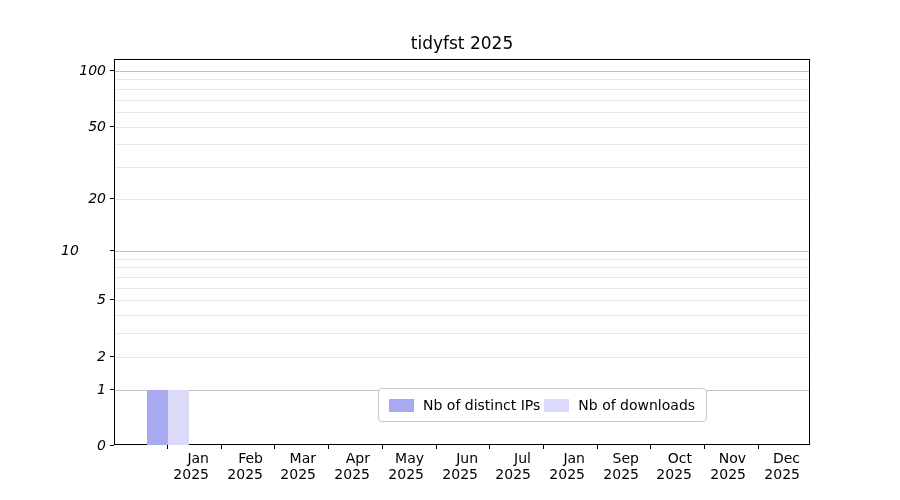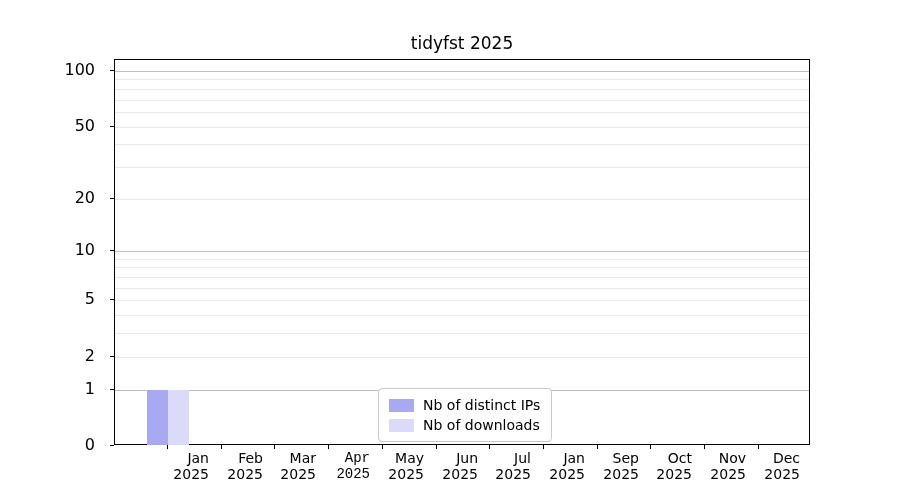--- a/index.html
+++ b/index.html
@@ -12,33 +12,33 @@
     text-align:center;font-size:17px;line-height:20px;
   }
   .plot{
     position:absolute;left:114px;top:59px;width:696px;height:386px;
     border:1px solid #000000;box-sizing:border-box;background:#ffffff;
   }
   .layer{position:absolute;left:0;top:0;right:0;bottom:0;}
   .gridline{position:absolute;left:0;right:0;height:1px;}
   .bar{position:absolute;}
   .ytick-label{
-    position:absolute;left:23px;width:72px;text-align:right;
-    font-size:16px;line-height:16px;
+    position:absolute;left:34px;width:72px;text-align:right;
+    font-size:14px;line-height:16px;font-style:italic;
   }
   .ytick-mark{position:absolute;left:110px;width:4px;height:1px;background:#000000;}
   .xtick-mark{position:absolute;top:445px;width:1px;height:4px;background:#000000;}
   .xtick-label{
     position:absolute;top:451px;width:84px;text-align:right;
     font-size:14px;line-height:15.5px;
   }
   .legend{
     position:absolute;left:378px;top:388px;z-index:5;
     background:#ffffff;border:1px solid #c9c9c9;border-radius:4px;
-    padding:8px 11px 8px 10px;display:flex;flex-direction:column;gap:4px;
+    padding:8px 11px 8px 10px;display:flex;flex-direction:row;gap:4px;
   }
   .legend-row{display:flex;align-items:center;gap:9px;}
   .legend-swatch{width:25px;height:13px;flex:0 0 auto;}
   .legend-label{font-size:14px;line-height:16px;white-space:nowrap;}
 </style>
 </head>
 <body>
 
 <div class="figure">
   <div class="chart-title">tidyfst 2025</div>
@@ -74,21 +74,21 @@
   <div id="y-axis">
       <div class="ytick-mark" style="top: 445px;"></div>
       <div class="ytick-label" style="top: 437px;">0</div>
       <div class="ytick-mark" style="top: 389px;"></div>
       <div class="ytick-label" style="top: 381px;">1</div>
       <div class="ytick-mark" style="top: 356px;"></div>
       <div class="ytick-label" style="top: 348px;">2</div>
       <div class="ytick-mark" style="top: 299px;"></div>
       <div class="ytick-label" style="top: 291px;">5</div>
       <div class="ytick-mark" style="top: 250px;"></div>
-      <div class="ytick-label" style="top: 242px;">10</div>
+      <div class="ytick-label" style="top: 242px; text-align: center;">10</div>
       <div class="ytick-mark" style="top: 198px;"></div>
       <div class="ytick-label" style="top: 190px;">20</div>
       <div class="ytick-mark" style="top: 126px;"></div>
       <div class="ytick-label" style="top: 118px;">50</div>
       <div class="ytick-mark" style="top: 70px;"></div>
       <div class="ytick-label" style="top: 62px;">100</div>
     </div>
   <div id="x-axis">
       <div class="xtick-mark" style="left: 167px;"></div>
       <div class="xtick-label" style="left: 125px;">
@@ -99,21 +99,21 @@
       <div class="xtick-label" style="left: 179px;">
         <div>Feb</div>
         <div>2025</div>
       </div>
       <div class="xtick-mark" style="left: 274px;"></div>
       <div class="xtick-label" style="left: 232px;">
         <div>Mar</div>
         <div>2025</div>
       </div>
       <div class="xtick-mark" style="left: 328px;"></div>
-      <div class="xtick-label" style="left: 286px; font-family: Liberation Mono, monospace;">
+      <div class="xtick-label" style="left: 286px;">
         <div>Apr</div>
         <div>2025</div>
       </div>
       <div class="xtick-mark" style="left: 382px;"></div>
       <div class="xtick-label" style="left: 340px;">
         <div>May</div>
         <div>2025</div>
       </div>
       <div class="xtick-mark" style="left: 436px;"></div>
       <div class="xtick-label" style="left: 394px;">

